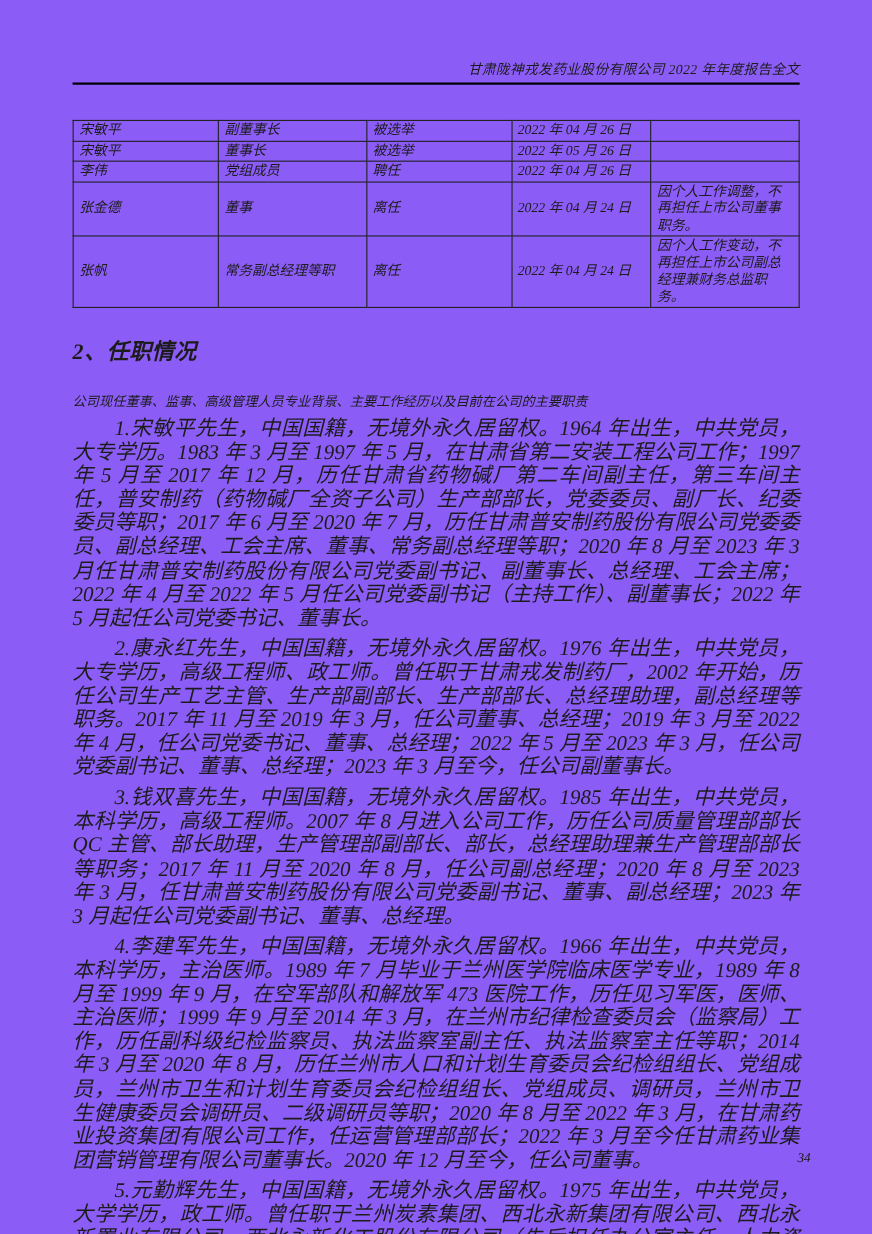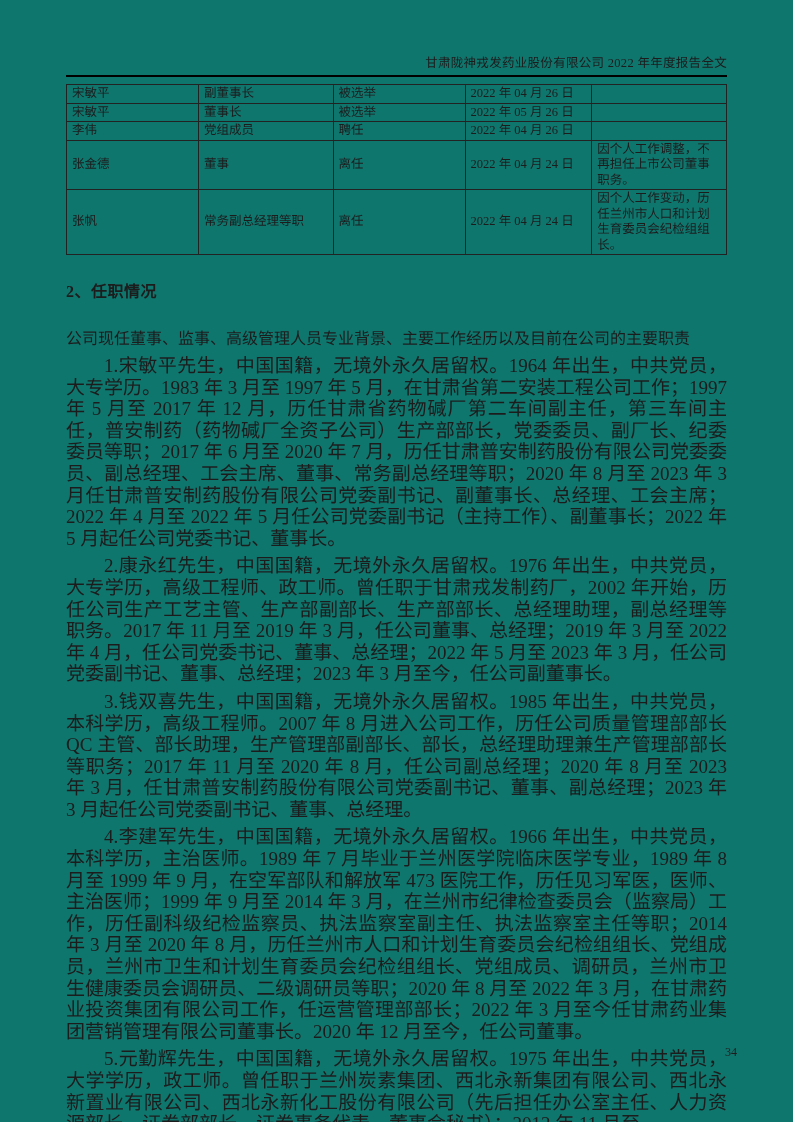--- a/index.html
+++ b/index.html
@@ -1,59 +1,60 @@
 <!DOCTYPE html>
 <html lang="zh-CN"><head>
 <meta charset="utf-8">
 <style>
   * { margin: 0; padding: 0; box-sizing: border-box; }
   html, body { background: #ffffff; }
   .page {
     width: 793px; height: 1122px;
     position: relative;
-    background: #0f766e;
+    background: #8b5cf6;
     color: #1c1c1c;
     font-family: "Liberation Serif", "DejaVu Serif", serif;
     overflow: hidden;
+    font-style: italic;
   }
   .content { position: absolute; left: 66px; top: 0; width: 661px; }
 
   .page-header {
     padding-top: 52px; padding-bottom: 4px;
     border-bottom: 2px solid #000;
     text-align: right;
     font-size: 12.5px;
     letter-spacing: 0.3px;
   }
 
   .personnel-table {
     width: 100%;
     border-collapse: collapse;
     table-layout: fixed;
-    margin-top: 7px;
+    margin-top: 32px;
     font-size: 12.5px;
     border-radius: 22px;
   }
   .personnel-table td {
     border: 1px solid #222;
     padding: 1px 5px;
     line-height: 15.5px;
     vertical-align: middle;
     word-break: normal;
     overflow-wrap: break-word;
   }
   .personnel-table tr { height: 18px; }
 
   .section-heading {
     margin-top: 23px;
-    font-size: 16px;
+    font-size: 20px;
     font-weight: bold;
     letter-spacing: 0.5px;
   }
-  .section-intro { margin-top: 23px; font-size: 16px; }
+  .section-intro { margin-top: 23px; font-size: 12px; }
 
   .bios { margin-top: 5px; }
   .bio {
     font-size: 19px;
     line-height: 21.6px;
     text-align: justify;
     text-indent: 2em;
     margin-top: 6px;
   }
 
@@ -114,21 +115,21 @@
     <td>离任</td>
     <td>2022 年 04 月 24 日</td>
     <td>因个人工作调整，不再担任上市公司董事职务。</td>
   </tr>
 
   <tr>
     <td>张帆</td>
     <td>常务副总经理等职</td>
     <td>离任</td>
     <td>2022 年 04 月 24 日</td>
-    <td>因个人工作变动，历任兰州市人口和计划生育委员会纪检组组长。</td>
+    <td>因个人工作变动，不再担任上市公司副总经理兼财务总监职务。</td>
   </tr>
 </tbody>
     </table>
 
     <h2 class="section-heading">2、任职情况</h2>
 
     <p class="section-intro">公司现任董事、监事、高级管理人员专业背景、主要工作经历以及目前在公司的主要职责</p>
 
     <div class="bios">
   <p class="bio">1.宋敏平先生，中国国籍，无境外永久居留权。1964 年出生，中共党员，大专学历。1983 年 3 月至 1997 年 5 月，在甘肃省第二安装工程公司工作；1997 年 5 月至 2017 年 12 月，历任甘肃省药物碱厂第二车间副主任，第三车间主任，普安制药（药物碱厂全资子公司）生产部部长，党委委员、副厂长、纪委委员等职；2017 年 6 月至 2020 年 7 月，历任甘肃普安制药股份有限公司党委委员、副总经理、工会主席、董事、常务副总经理等职；2020 年 8 月至 2023 年 3 月任甘肃普安制药股份有限公司党委副书记、副董事长、总经理、工会主席；2022 年 4 月至 2022 年 5 月任公司党委副书记（主持工作）、副董事长；2022 年 5 月起任公司党委书记、董事长。</p>

